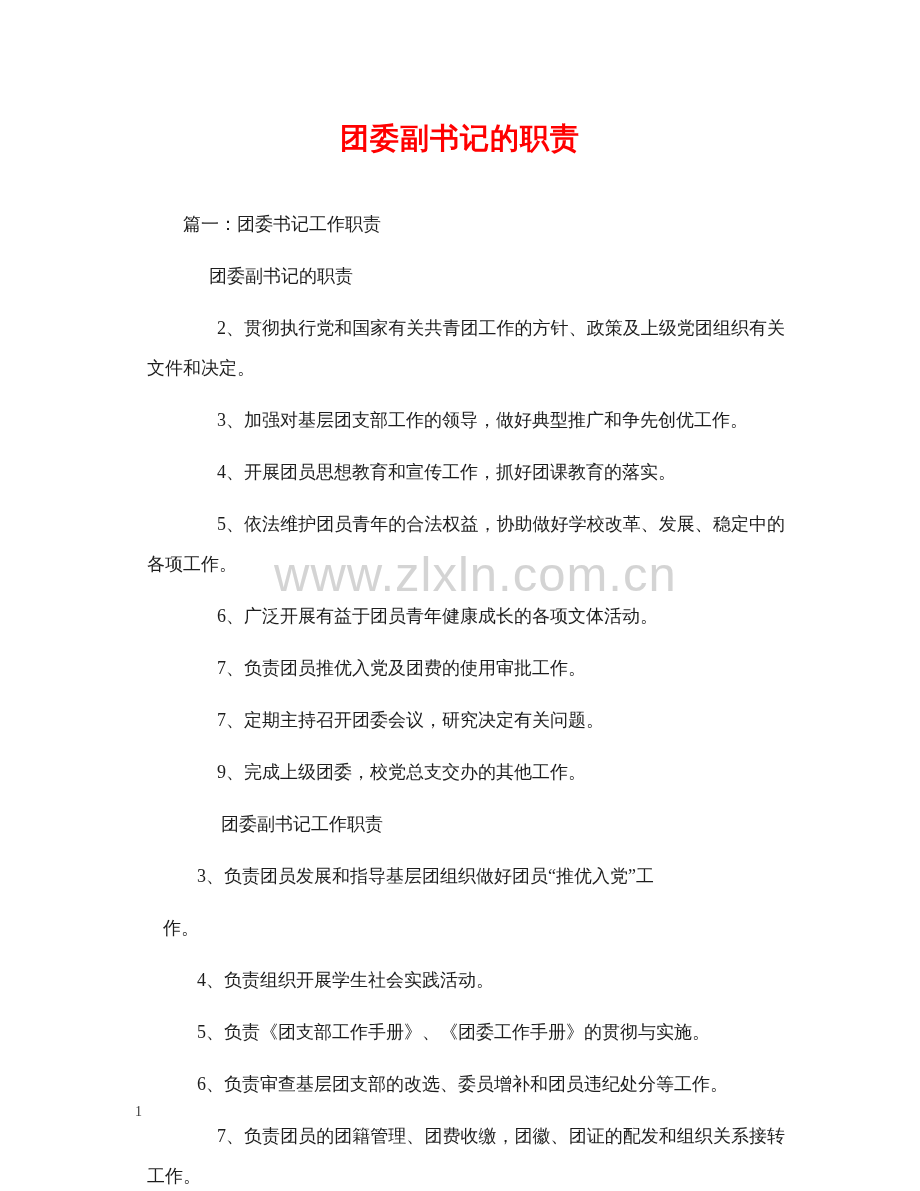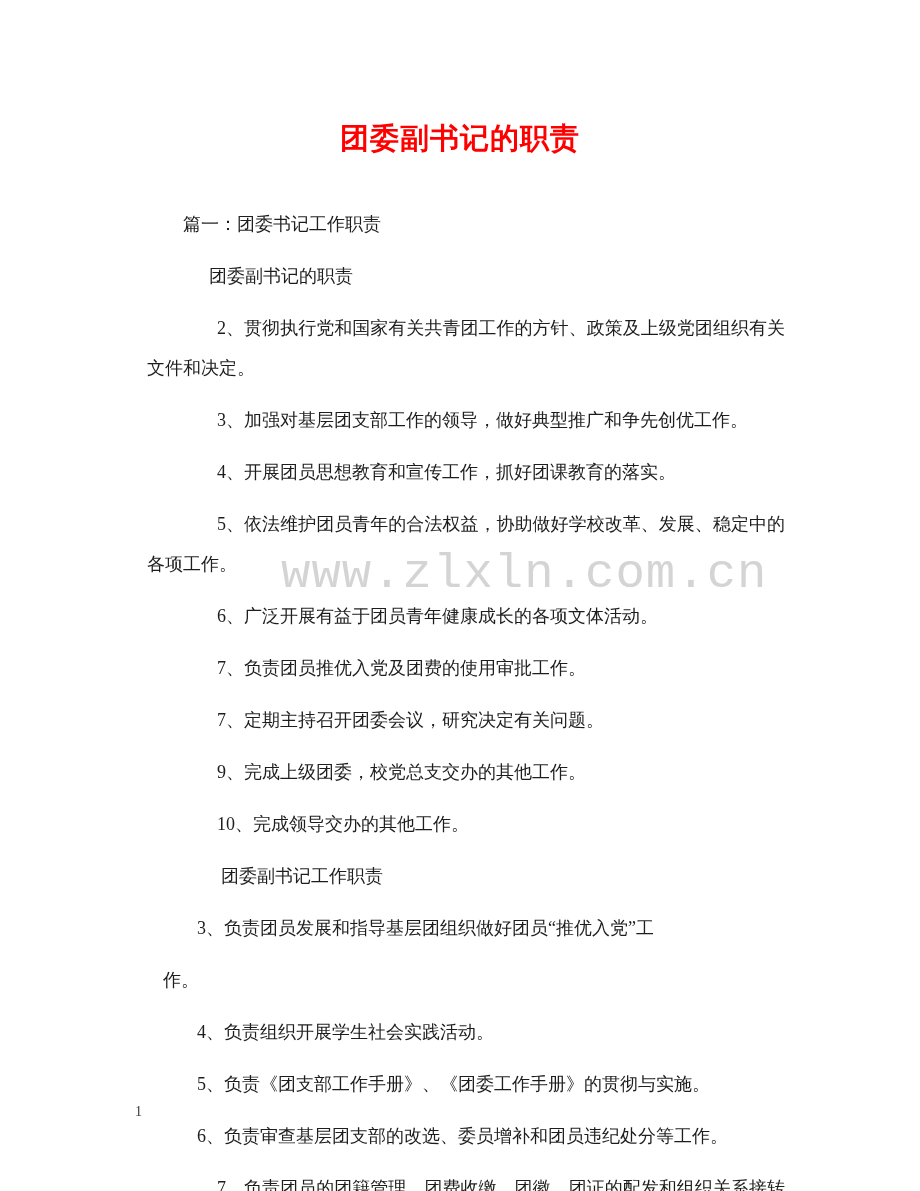--- a/index.html
+++ b/index.html
@@ -9,23 +9,23 @@
     font-family: "Liberation Serif", "DejaVu Serif", serif;
   }
   .page {
     position: relative;
     width: 920px; height: 1191px;
     background: #ffffff;
     overflow: hidden;
   }
   .watermark {
     position: absolute;
-    left: 281px; top: 546px;
+    left: 274px; top: 546px;
     z-index: 0;
-    font-family: Liberation Mono, monospace;
+    font-family: Liberation Sans, sans-serif;
     font-size: 49px;
     font-weight: 400;
     letter-spacing: 1px;
     color: #c9c9c9;
     opacity: 0.78;
     white-space: nowrap;
     user-select: none;
     text-align: center;
   }
   .doc-title {
@@ -78,21 +78,20 @@
       <p class="indent-sm">篇一：团委书记工作职责</p>
       <p class="indent-md">团委副书记的职责</p>
       <p class="indent-lg">2、贯彻执行党和国家有关共青团工作的方针、政策及上级党团组织有关文件和决定。</p>
       <p class="indent-lg">3、加强对基层团支部工作的领导，做好典型推广和争先创优工作。</p>
       <p class="indent-lg">4、开展团员思想教育和宣传工作，抓好团课教育的落实。</p>
       <p class="indent-lg">5、依法维护团员青年的合法权益，协助做好学校改革、发展、稳定中的各项工作。</p>
       <p class="indent-lg">6、广泛开展有益于团员青年健康成长的各项文体活动。</p>
       <p class="indent-lg">7、负责团员推优入党及团费的使用审批工作。</p>
       <p class="indent-lg">7、定期主持召开团委会议，研究决定有关问题。</p>
       <p class="indent-lg">9、完成上级团委，校党总支交办的其他工作。</p>
-      <p class="indent-lg">10、完成领导交办的其他工作。</p>
       <p class="indent-xl">团委副书记工作职责</p>
       <p class="indent-md2">3、负责团员发展和指导基层团组织做好团员“推优入党”工</p>
       <p class="indent-xs">作。</p>
       <p class="indent-md2">4、负责组织开展学生社会实践活动。</p>
       <p class="indent-md2">5、负责《团支部工作手册》、《团委工作手册》的贯彻与实施。</p>
       <p class="indent-md2">6、负责审查基层团支部的改选、委员增补和团员违纪处分等工作。</p>
       <p class="indent-lg">7、负责团员的团籍管理、团费收缴，团徽、团证的配发和组织关系接转工作。</p>
     </div>
 
   <div class="page-number">1</div>

